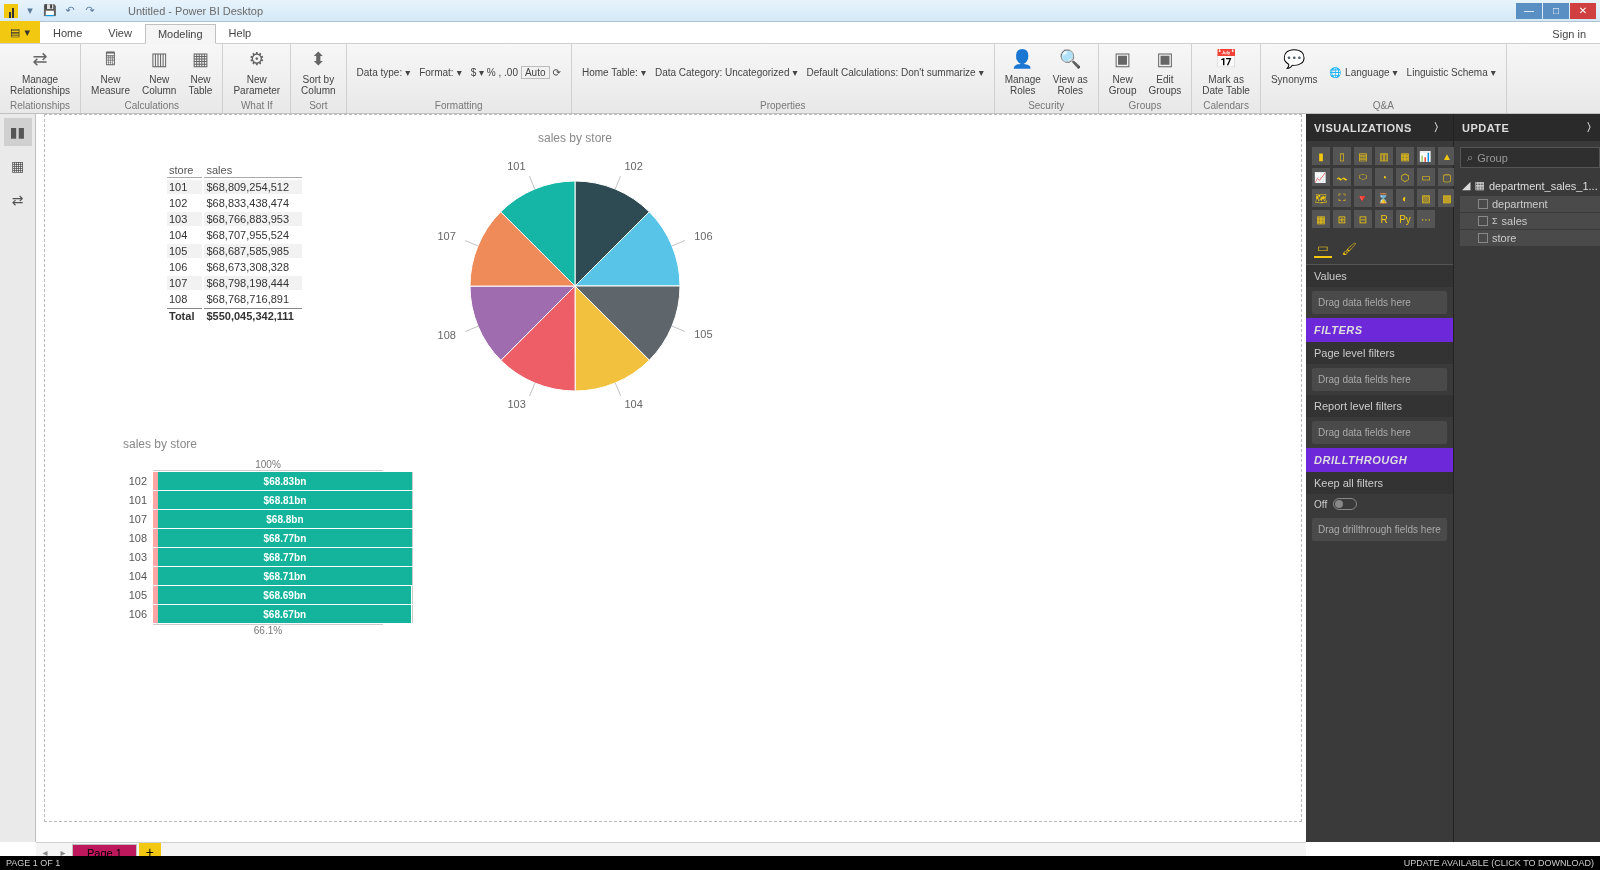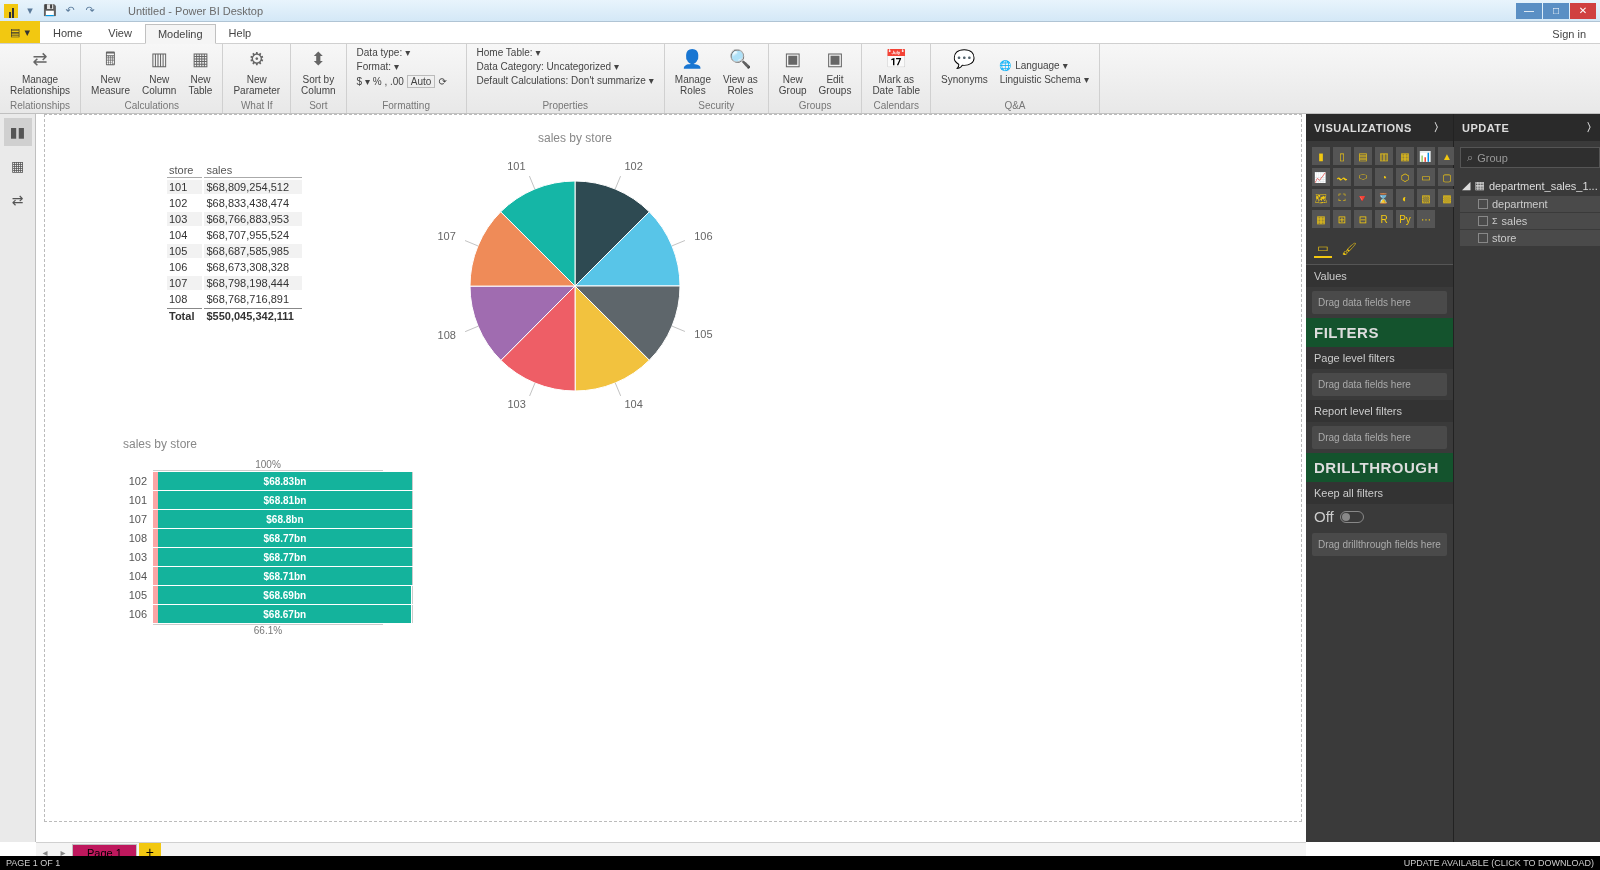--- a/index.html
+++ b/index.html
@@ -24,21 +24,21 @@
 .rtab.active { background:#f5f5f5; border:1px solid #c0c0c0; border-bottom:1px solid #f5f5f5; position:relative; top:1px; }
 .signin { margin-left:auto; padding:3px 14px; font-size:11px; color:#444; }
 
 
 .ribbon { height:70px; background:linear-gradient(#f7f7f7,#e8e8e8); border-bottom:1px solid #c0c0c0; display:flex; }
 .rgroup { border-right:1px solid #d0d0d0; padding:2px 6px; display:flex; flex-direction:column; }
 .rgroup .items { display:flex; gap:4px; flex:1; }
 .rgroup .glabel { font-size:10px; color:#777; text-align:center; padding-top:1px; }
 .rbtn { display:flex; flex-direction:column; align-items:center; justify-content:flex-start; padding:2px 4px; cursor:pointer; font-size:10px; color:#444; text-align:center; line-height:1.1; }
 .rbtn .ic { width:24px; height:24px; margin-bottom:2px; display:flex; align-items:center; justify-content:center; font-size:18px; color:#666; }
-.rrow { display:flex; flex-direction:column; gap:1px; font-size:10px; color:#444; }
+.rrow { display:flex; gap:1px; font-size:10px; color:#444; }
 .rrow div { padding:1px 4px; display:flex; align-items:center; gap:3px; white-space:nowrap; }
 
 
 .leftcol { position:absolute; left:0; top:114px; width:36px; bottom:28px; background:#eaeaea; border-right:1px solid #c0c0c0; display:flex; flex-direction:column; align-items:center; padding-top:4px; gap:6px; }
 .leftcol div { width:28px; height:28px; display:flex; align-items:center; justify-content:center; color:#555; font-size:14px; }
 .leftcol div.active { background:#d0d0d0; }
 
 
 .canvas-wrap { position:absolute; left:36px; top:114px; right:294px; bottom:28px; background:#fff; }
 .canvas { position:absolute; left:8px; top:0; right:4px; bottom:20px; border:1px dashed #bbb; background:#fff; }
@@ -46,22 +46,22 @@
 
 
 .rpanels { position:absolute; right:0; top:114px; width:294px; bottom:28px; display:flex; background:#333; color:#ccc; }
 .vispanel { width:148px; background:#3a3a3a; display:flex; flex-direction:column; border-right:1px solid #222; }
 .fieldspanel { flex:1; background:#3a3a3a; display:flex; flex-direction:column; }
 .panelhdr { background:#2a2a2a; color:#ddd; font-size:11px; font-weight:bold; padding:6px 8px; display:flex; justify-content:space-between; align-items:center; letter-spacing:.5px; }
 .visgrid { display:grid; grid-template-columns:repeat(7,18px); gap:3px; padding:6px; }
 .visgrid div { width:18px; height:18px; background:#555; display:flex; align-items:center; justify-content:center; font-size:10px; color:#f2c811; }
 .section-sub { background:#333; padding:5px 8px; font-size:11px; color:#ccc; }
 .dropzone { background:#4a4a4a; margin:4px 6px; padding:6px; font-size:10px; color:#aaa; border-radius:2px; }
-.section-hdr2 { background:#14532d; padding:6px 8px; font-size:15px; font-weight:bold; letter-spacing:.5px; color:#ddd; }
-.toggle-row { padding:4px 8px; font-size:15px; color:#ccc; display:flex; align-items:center; gap:6px;}
+.section-hdr2 { background:#6d28d9; padding:6px 8px; font-size:11px; font-weight:bold; letter-spacing:.5px; color:#ddd;font-style:italic; }
+.toggle-row { padding:4px 8px; font-size:10px; color:#ccc; display:flex; align-items:center; gap:6px;}
 .toggle { width:24px; height:12px; border:1px solid #888; border-radius:6px; position:relative; }
 .toggle::after { content:""; position:absolute; width:8px; height:8px; background:#888; border-radius:50%; top:1px; left:1px;}
 
 .fsearch { margin:6px; background:#2f2f2f; border:1px solid #555; padding:3px 6px; font-size:11px; color:#999; display:flex; align-items:center; gap:4px;}
 .ftable { padding:2px 6px; font-size:11px; }
 .ftable .thdr { display:flex; align-items:center; gap:4px; padding:3px 2px; color:#ddd;}
 .ftable .fld { display:flex; align-items:center; gap:4px; padding:2px 2px 2px 18px; color:#ccc; background:#4a4a4a; margin:1px 0;}
 .ftable .fld .cb { width:10px; height:10px; border:1px solid #888; }
 
 

